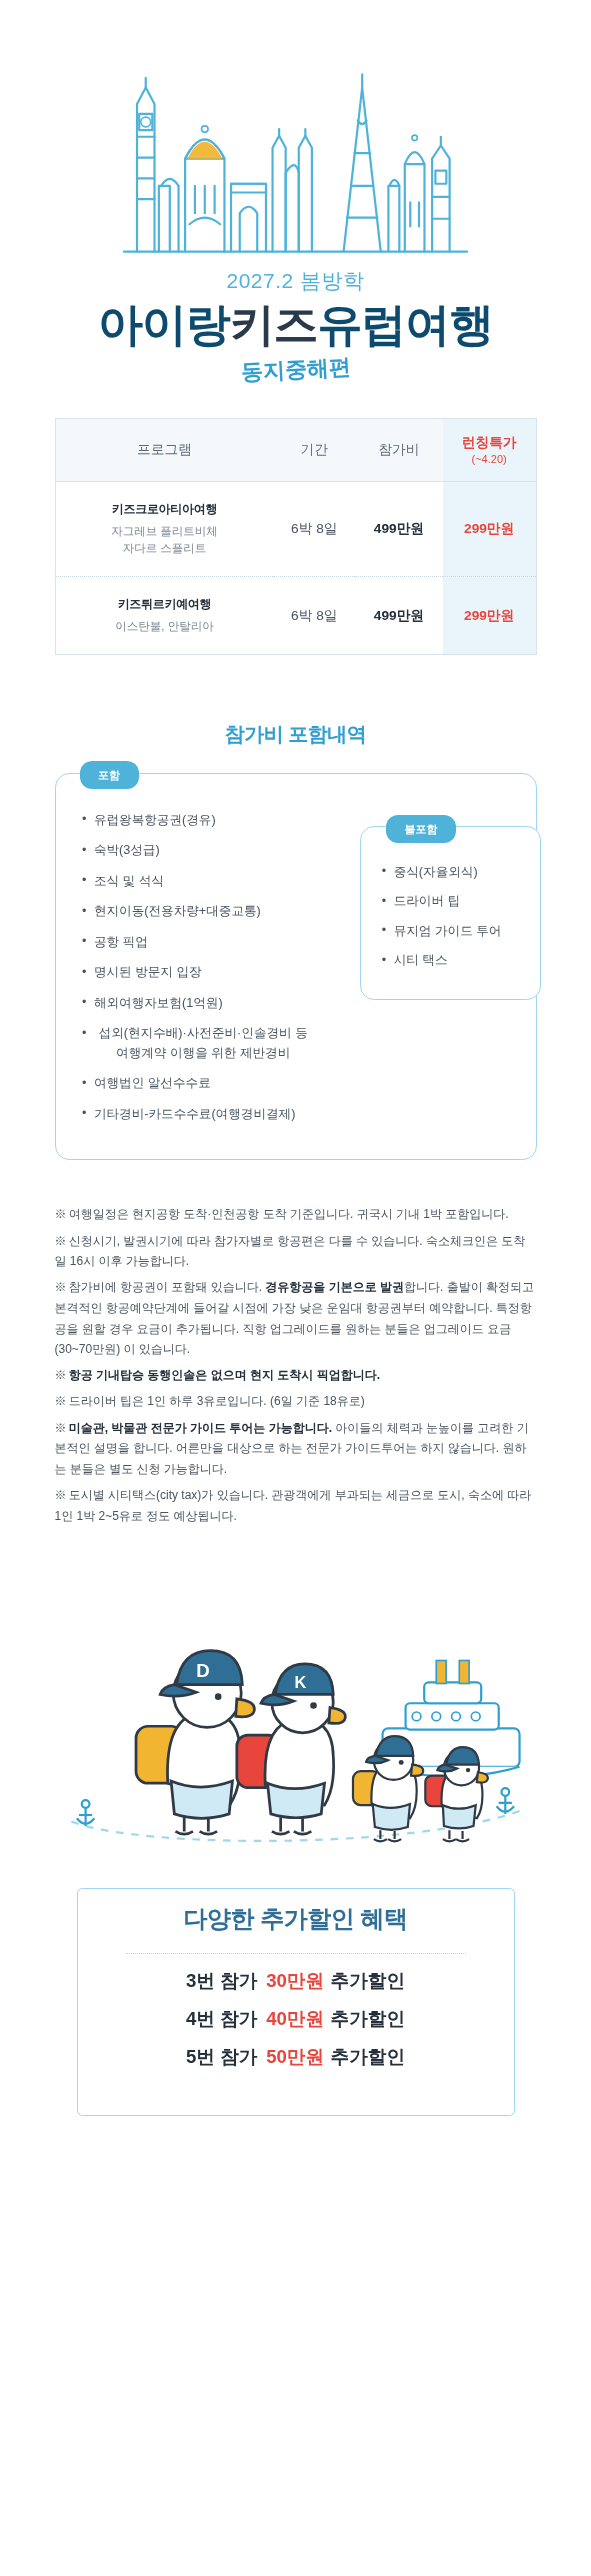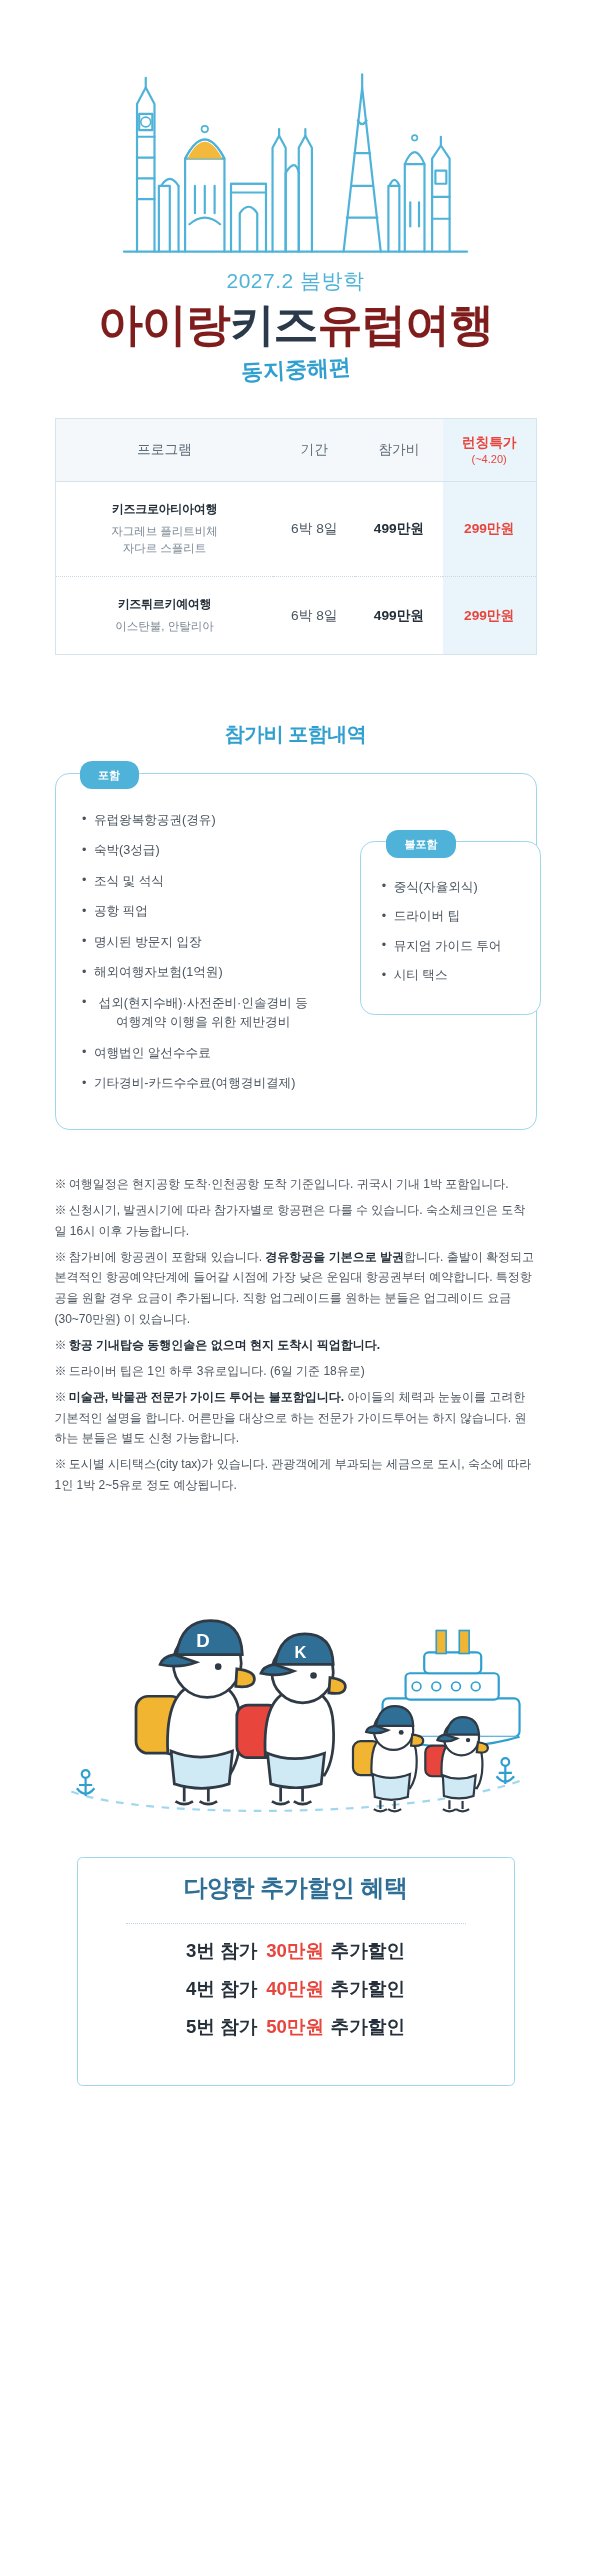--- a/index.html
+++ b/index.html
@@ -36,21 +36,21 @@
     margin-top: 10px;
     font-weight: 400;
   }
   .hero-title {
     margin-top: 5.5px;
     font-size: 45px;
     font-weight: 900;
     letter-spacing: -1.1px;
     line-height: 1.05;
   }
-  .t-blue { color: #7f1d1d; }
+  .t-blue { color: #0c4a6e; }
   .t-dark { color: #2b3a4a; }
   .hero-sub {
     margin-top: 7.7px;
     font-size: 22px;
     color: #2f9fd0;
     font-weight: 700;
     transform: rotate(-3deg);
     display: inline-block;
   }
 
@@ -168,21 +168,21 @@
   ul.bul li::before {
     content: "•";
     position: absolute;
     left: 4.4px;
     top: -0.5px;
     color: #49535e;
   }
   .box-excluded {
     position: absolute;
     right: -4.4px;
-    top: 68px;
+    top: 53px;
     width: 181px;
     border: 1.6px solid #9fd7ef;
     border-radius: 14.2px;
     background: #fff;
     padding: 30px 16.4px 18.6px;
   }
   .box-excluded ul.bul li { margin-bottom: 10px; }
   .incl-list { padding-left: 20px; }
 
   
@@ -358,20 +358,21 @@
 
   <div class="section-title">참가비 포함내역</div>
 
   <div class="incl-wrap">
     <div class="box-included">
       <span class="chip incl">포함</span>
       <ul class="bul incl-list">
         <li>유럽왕복항공권(경유)</li>
         <li>숙박(3성급)</li>
         <li>조식 및 석식</li>
+        <li>현지이동(전용차량+대중교통)</li>
         <li>공항 픽업</li>
         <li>명시된 방문지 입장</li>
         <li>해외여행자보험(1억원)</li>
         <li style="max-width:235px;text-align:center;">섭외(현지수배)·사전준비·인솔경비 등 여행계약 이행을 위한 제반경비</li>
         <li>여행법인 알선수수료</li>
         <li>기타경비-카드수수료(여행경비결제)</li>
       </ul>
     </div>
 
     <div class="box-excluded">
@@ -395,21 +396,21 @@
     <p>
       <span class="star">※</span><span>참가비에 항공권이 포함돼 있습니다. </span><b>경유항공을 기본으로 발권</b><span>합니다. 출발이 확정되고 본격적인 항공예약단계에 들어갈 시점에 가장 낮은 운임대 항공권부터 예약합니다. 특정항공을 원할 경우 요금이 추가됩니다. 직항 업그레이드를 원하는 분들은 업그레이드 요금(30~70만원) 이 있습니다.</span>
     </p>
     <p>
       <span class="star">※</span><b>항공 기내탑승 동행인솔은 없으며 현지 도착시 픽업합니다.</b>
     </p>
     <p>
       <span class="star">※</span><span>드라이버 팁은 1인 하루 3유로입니다. (6일 기준 18유로)</span>
     </p>
     <p>
-      <span class="star">※</span><b>미술관, 박물관 전문가 가이드 투어는 불포함입니다.</b><span> 아이들의 체력과 눈높이를 고려한 기본적인 설명을 합니다. 어른만을 대상으로 하는 전문가 가이드투어는 하지 않습니다. 원하는 분들은 별도 신청 가능합니다.</span>
+      <span class="star">※</span><b>미술관, 박물관 전문가 가이드 투어는 가능합니다.</b><span> 아이들의 체력과 눈높이를 고려한 기본적인 설명을 합니다. 어른만을 대상으로 하는 전문가 가이드투어는 하지 않습니다. 원하는 분들은 별도 신청 가능합니다.</span>
     </p>
     <p>
       <span class="star">※</span><span>도시별 시티택스(city tax)가 있습니다. 관광객에게 부과되는 세금으로 도시, 숙소에 따라 1인 1박 2~5유로 정도 예상됩니다.</span>
     </p>
   </div>
 
   <div class="duck-scene">
     <svg width="526" height="296" viewBox="0 0 960 540">
 
       <path d="M70 470 C 200 520, 700 520, 890 450" fill="none" stroke="#9fd7ef" stroke-width="4" stroke-dasharray="14 14"></path>

